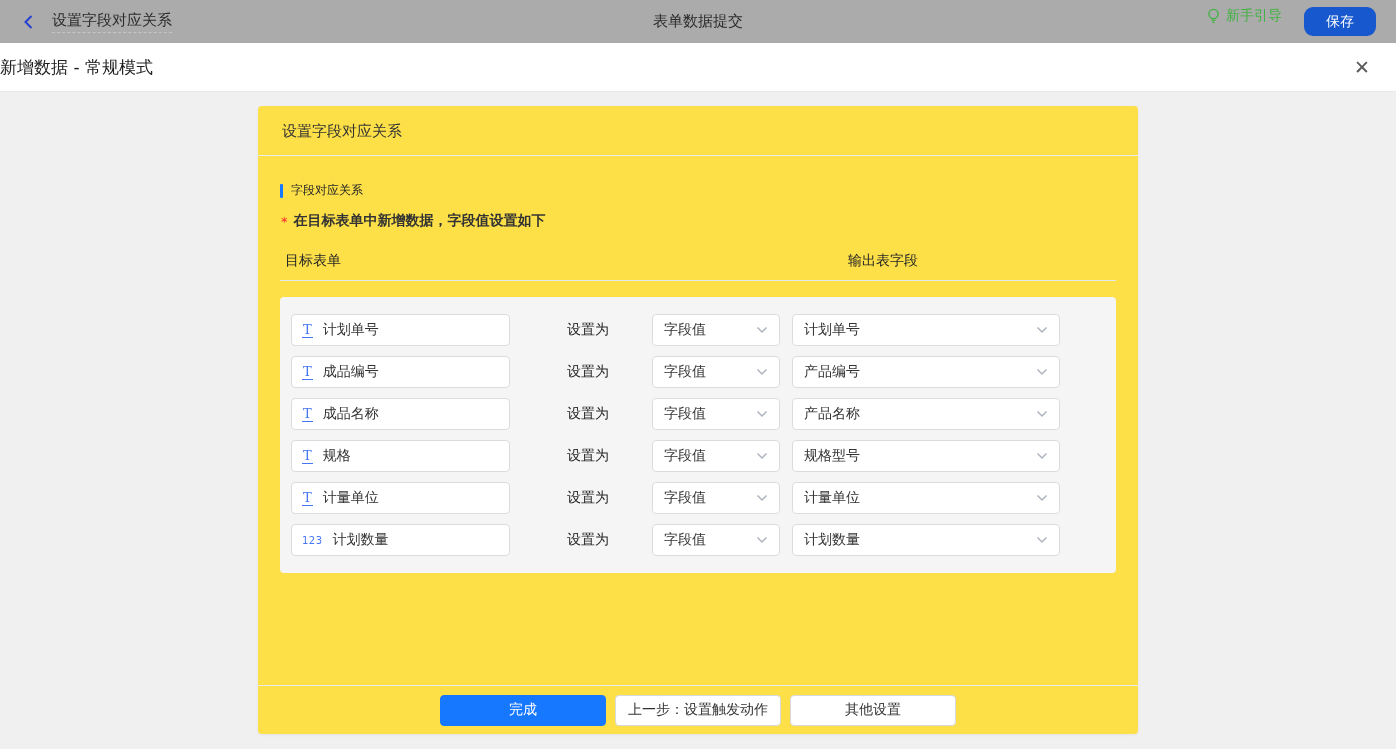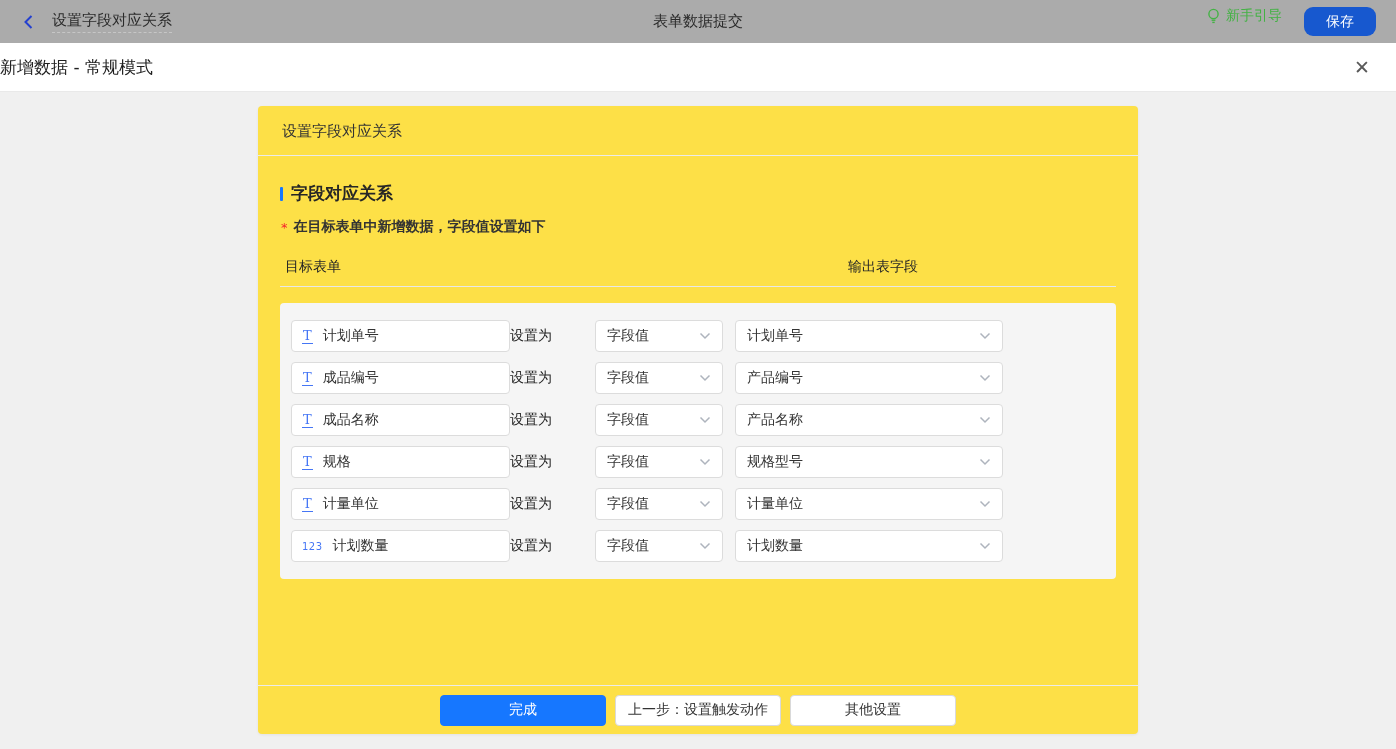--- a/index.html
+++ b/index.html
@@ -22,39 +22,39 @@
   .modal-close { position:absolute; right:26px; top:50%; transform:translateY(-50%); color:#595959; font-size:19px; cursor:pointer; line-height:1; }
 
   
   .content { height:657px; background:#f0f0f0; }
   .card { width:880px; height:628px; margin:14px auto 0; background:#fde047; border-radius:4px; box-shadow:0 1px 3px rgba(0,0,0,0.06); display:flex; flex-direction:column; }
   .card-header { height:50px; line-height:50px; padding:0 24px; font-size:15px; color:#333; border-bottom:1px solid #ebebeb; }
   .card-body { padding:26px 22px 0; flex:1; }
 
   .section-title { display:flex; align-items:center; gap:8px; }
   .section-bar { width:3px; height:14px; background:#1677ff; border-radius:1px; }
-  .section-label { font-weight:bold; font-size:17px; color:#262626; }
+  .section-label { font-weight:normal; font-size:12px; color:#262626; }
 
   .desc-line { margin:13px 0 0 1px; display:flex; align-items:flex-start; gap:6px; }
   .req-star { color:#f5222d; font-size:13px; margin-top:2px; }
   .desc-text { color:#333;font-weight:bold; }
 
   .col-headers { position:relative; margin-top:22px; height:20px; }
   .col-target { position:absolute; left:5px; color:#262626; }
   .col-output { position:absolute; left:568px; color:#262626; }
   .head-divider { margin-top:8px; border-top:1px solid #e8e8e8; }
 
   .panel { margin-top:16px; background:#f5f5f5; border-radius:4px; padding:12px 11px; }
   .map-row { display:flex; align-items:center; height:42px; }
   .field-box { width:219px; height:32px; background:#fff; border:1px solid #dcdcdc; border-radius:4px; display:flex; align-items:center; padding:0 10px; gap:10px; cursor:pointer; }
   .ficon { color:#4576f5; flex:0 0 auto; }
   .ficon.t { font-size:13px; line-height:13px; border-bottom:1px solid #4576f5; padding:0 1px 1px; font-family:"DejaVu Serif","Liberation Serif",serif; }
   .ficon.num { font-size:10px; letter-spacing:0.5px; }
   .field-label { color:#333; }
-  .setas { color:#262626; }
+  .setas { margin-left:57px; color:#262626; }
   .select { height:32px; background:#fff; border:1px solid #dcdcdc; border-radius:4px; display:flex; align-items:center; justify-content:space-between; padding:0 11px; cursor:pointer; }
   .select.sm { width:128px; margin-left:43px; }
   .select.lg { width:268px; margin-left:12px; }
   .select-value { color:#333; }
   .chev { flex:0 0 auto; }
 
   
   .card-footer { height:49px; border-top:1px solid #ebebeb; display:flex; align-items:center; justify-content:center; gap:9px; }
   .btn { height:31px; border-radius:4px; font-size:14px; cursor:pointer; font-family:inherit; }
   .btn-ghost { width:166px; background:#fff; border:1px solid #d9d9d9; color:#333; }

